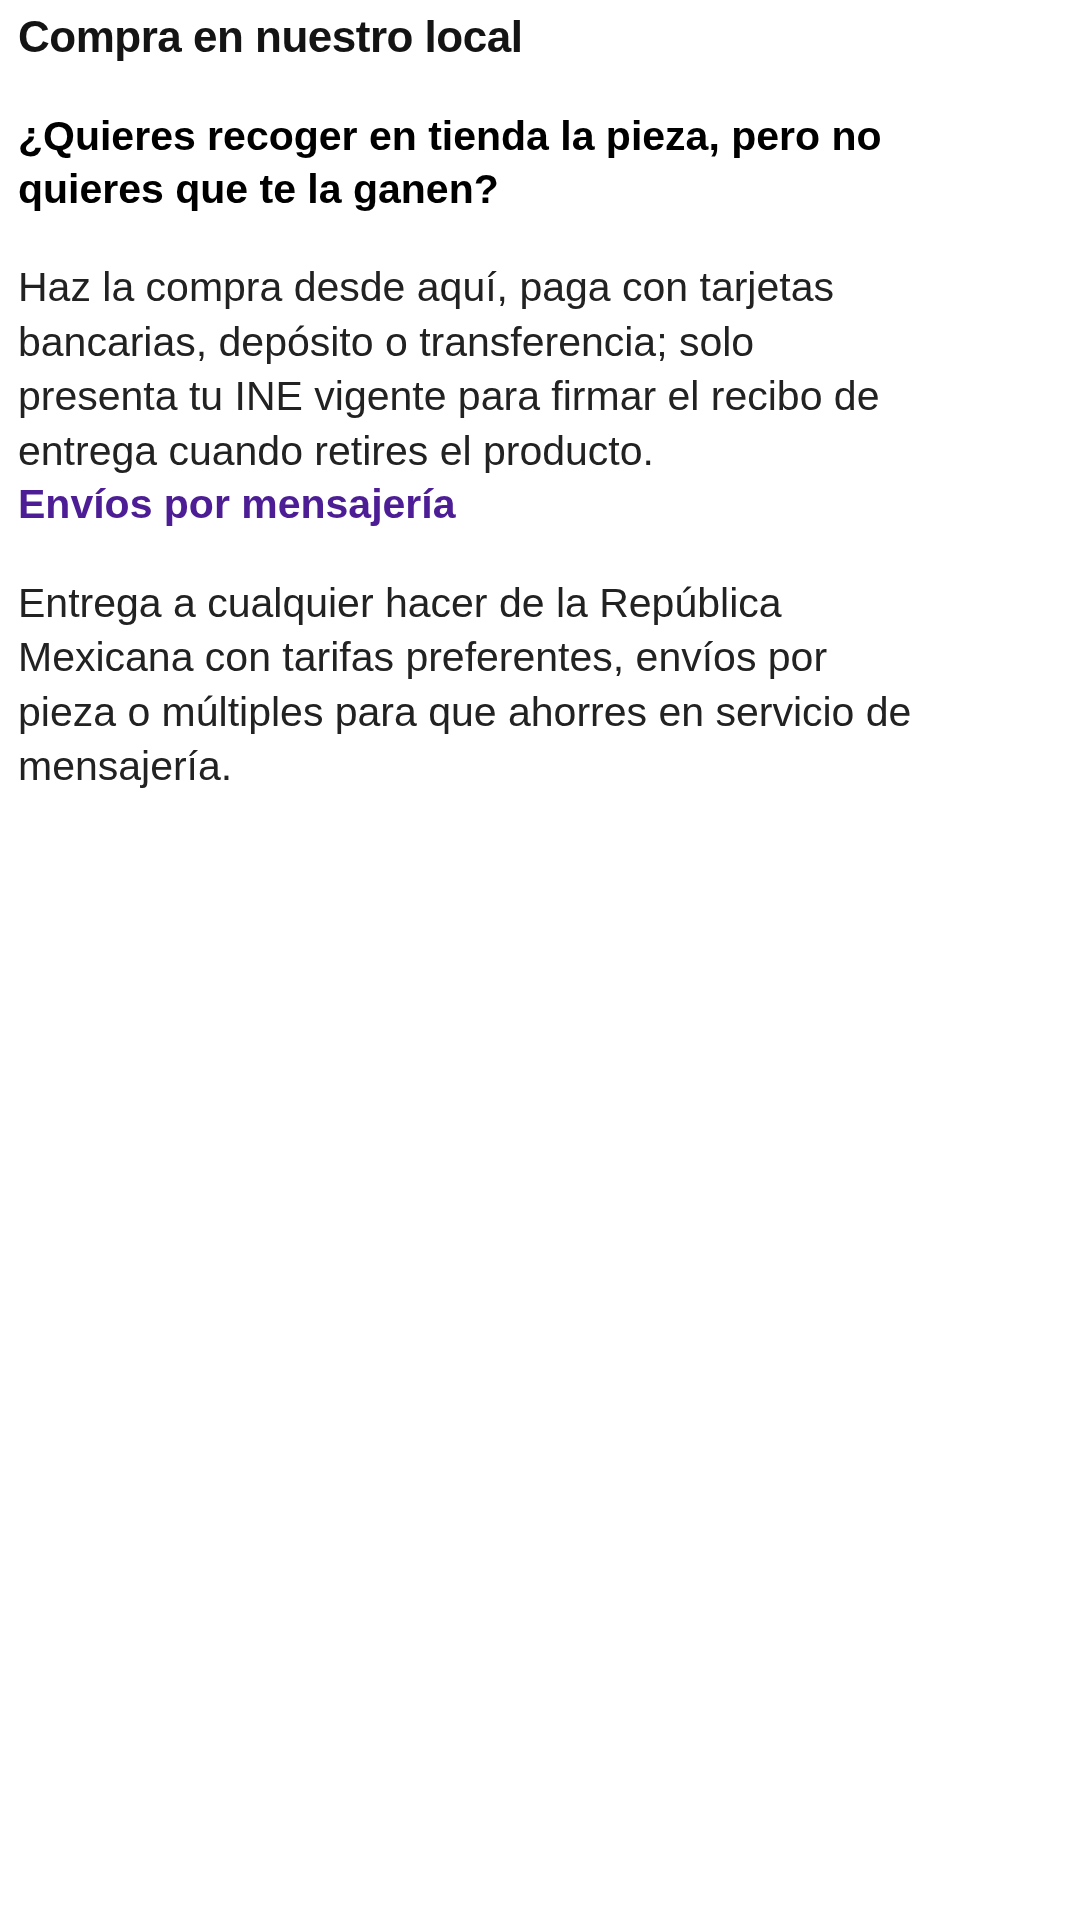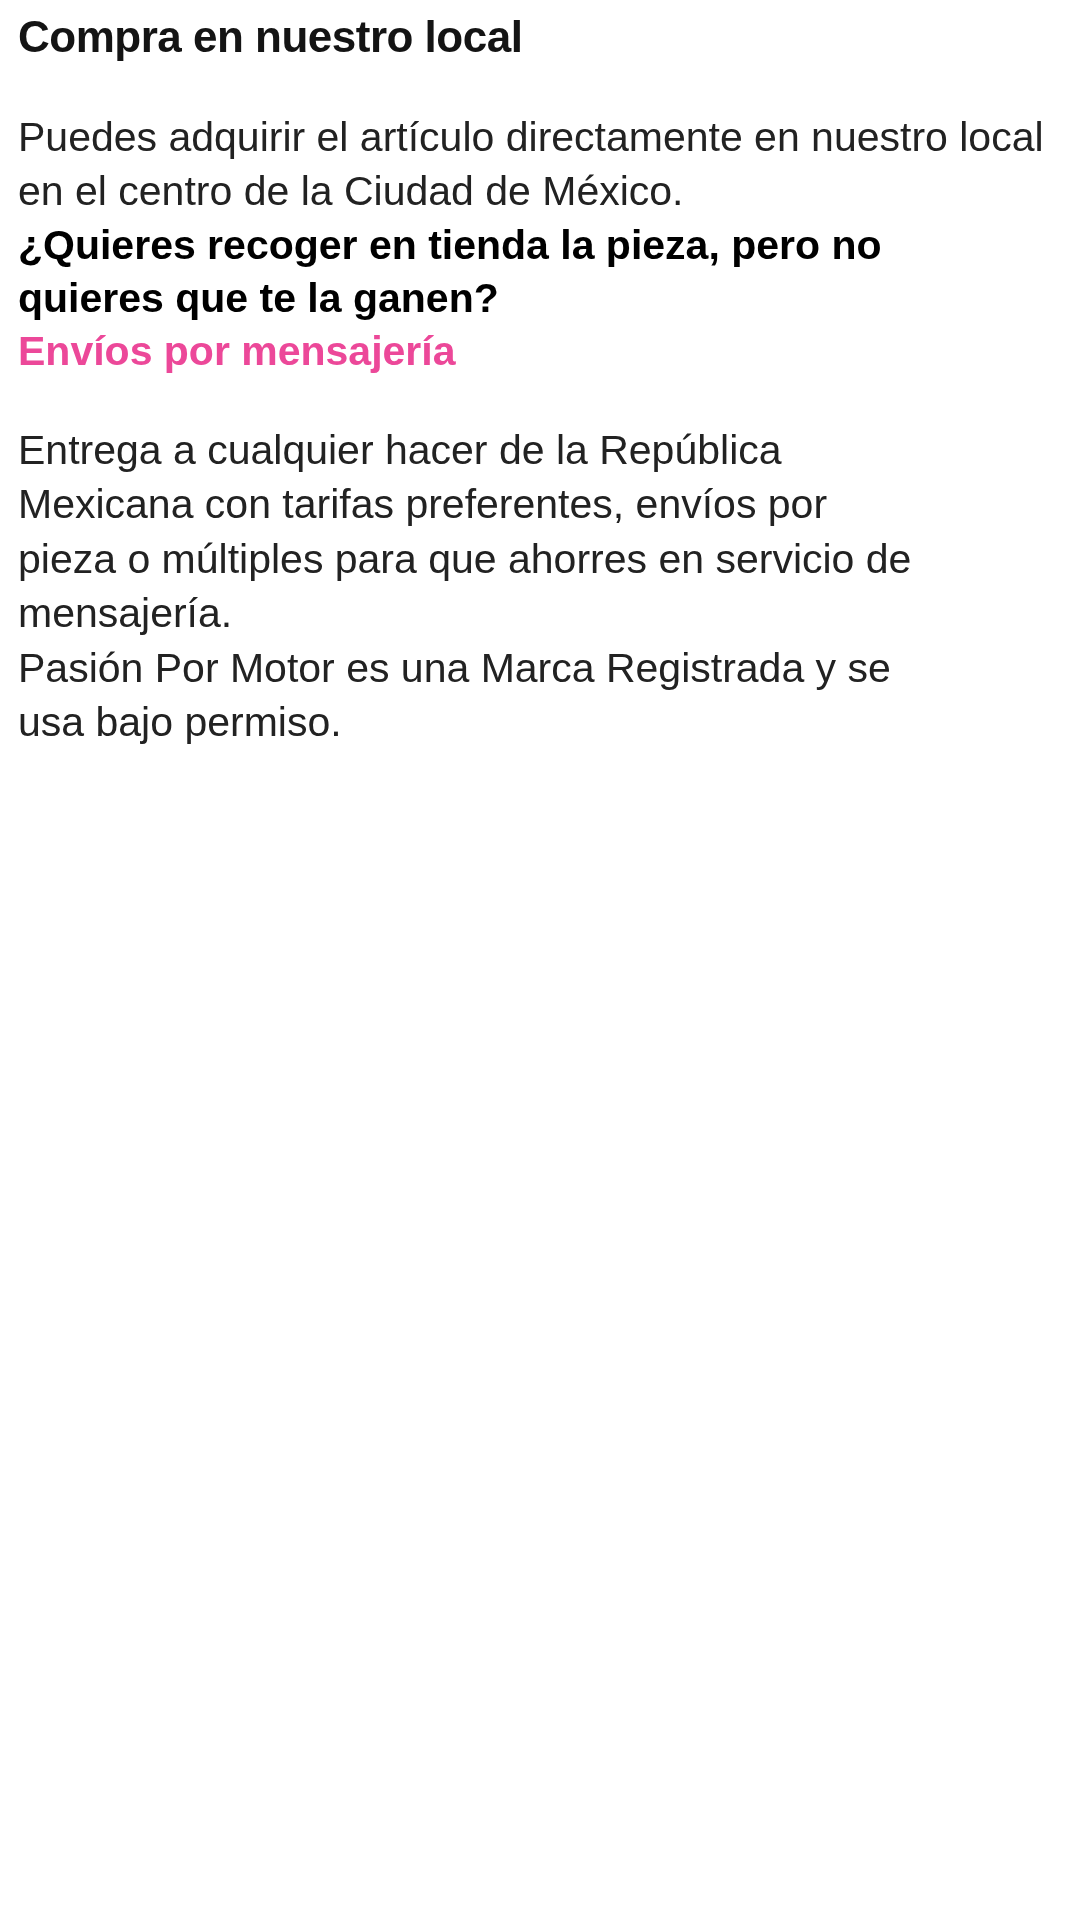--- a/index.html
+++ b/index.html
@@ -49,21 +49,21 @@
     font-weight: 700;
     line-height: 1.3;
     margin: 0;
     color: #000000;
   }
   .h-sub {
     font-size: 41px;
     font-weight: 700;
     line-height: 1.3;
     margin: 0;
-    color: #ec4899;
+    color: #4c1d95;
   }
   .narrow {
     max-width: 900px;
   }
   .narrower {
     max-width: 870px;
   }
   .trademark {
     font-size: 41px;
     line-height: 1.33;
@@ -71,26 +71,25 @@
     color: #222222;
   }
 </style>
 </head>
 <body>
 
 <div class="page">
 
   <h1 class="h-title">Compra en nuestro local</h1>
 
-  <p class="para">Puedes adquirir el artículo directamente en nuestro local en el centro de la Ciudad de México.</p>
 
 
   <p class="strong-q block-gap-lg narrower">¿Quieres recoger en tienda la pieza, pero no quieres que te la ganen?</p>
 
+  <p class="para block-gap-lg narrow">Haz la compra desde aquí, paga con tarjetas bancarias, depósito o transferencia; solo presenta tu INE vigente para firmar el recibo de entrega cuando retires el producto.</p>
 
   <p class="h-sub block-gap-lg">Envíos por mensajería</p>
 
   <p class="para block-gap-lg narrow">Entrega a cualquier hacer de la República Mexicana con tarifas preferentes, envíos por pieza o múltiples para que ahorres en servicio de mensajería.</p>
 
 
-  <p class="trademark block-gap-lg narrow">Pasión Por Motor es una Marca Registrada y se usa bajo permiso.</p>
 
 </div>
 
 </body></html>

